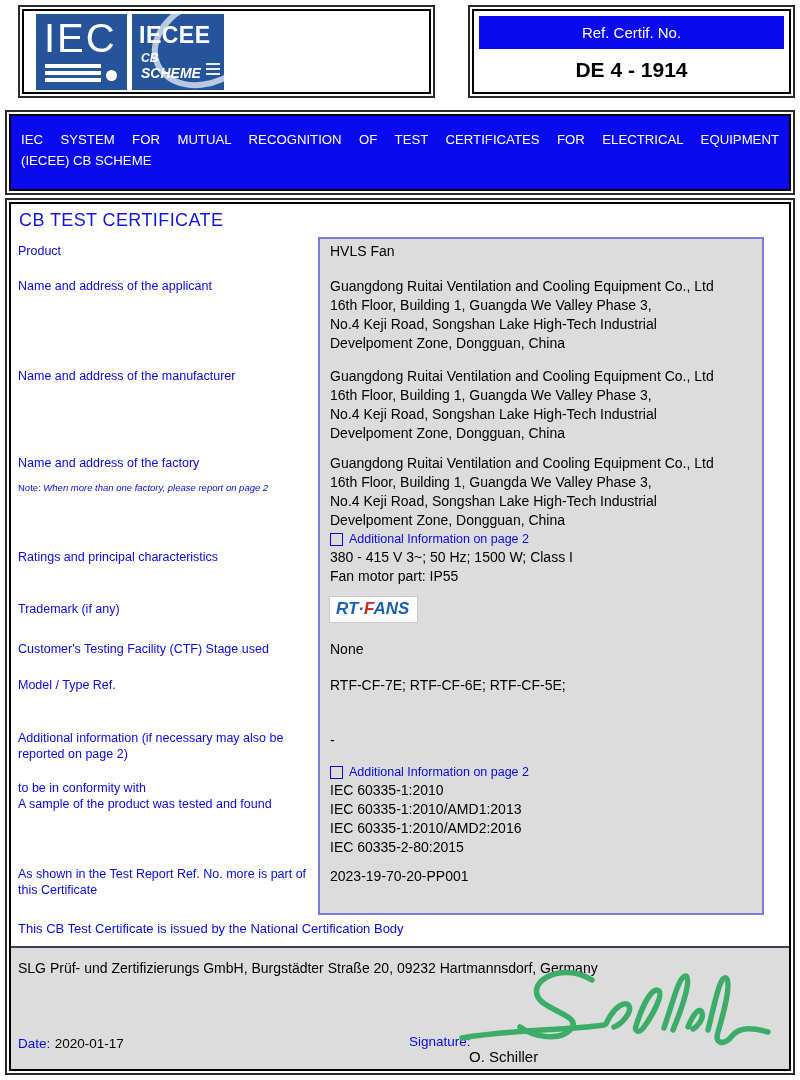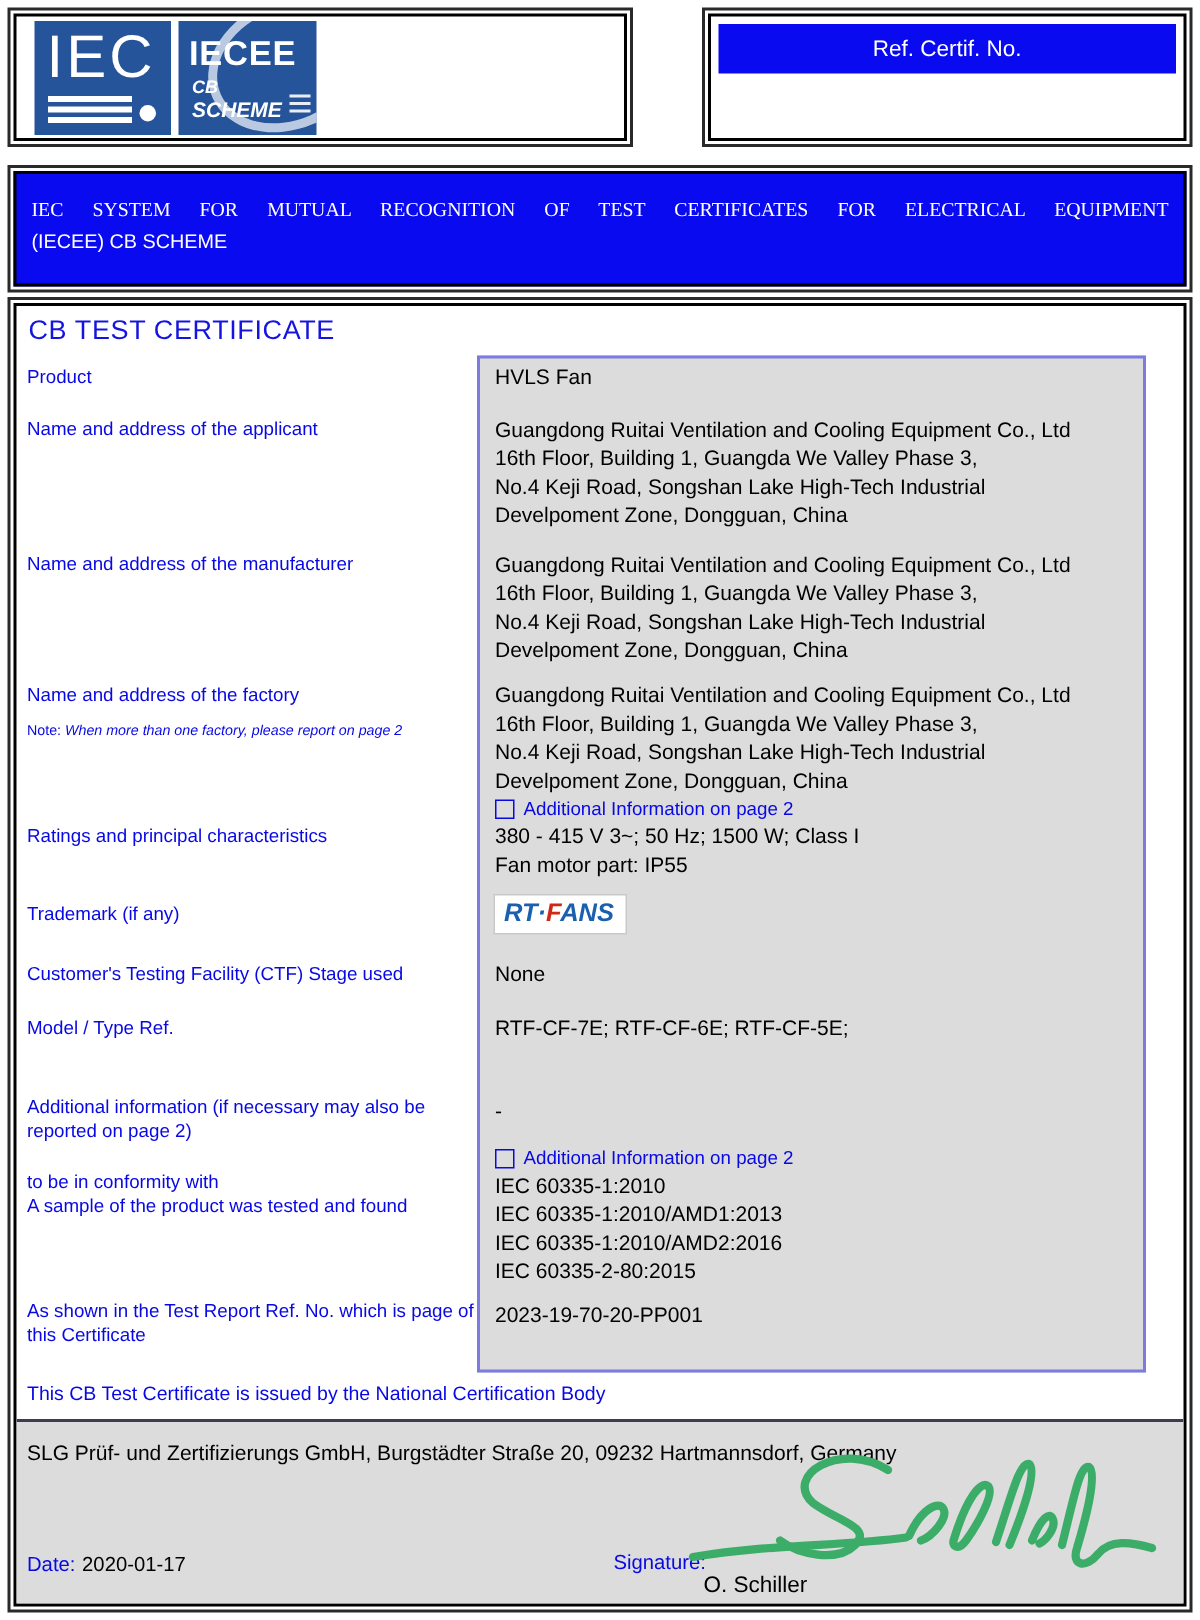--- a/index.html
+++ b/index.html
@@ -3,21 +3,21 @@
 <meta charset="utf-8">
 <style>
   html,body{margin:0;padding:0;background:#fff;}
   .page{position:relative;width:800px;height:1080px;background:#fff;
         font-family:"Liberation Sans",sans-serif;overflow:hidden;}
   
   .dbox{position:absolute;border:2px solid #2a2a2a;background:#fff;padding:2px;box-sizing:border-box;}
   .dbx{position:relative;width:100%;height:100%;border:2px solid #000;box-sizing:border-box;background:#fff;overflow:hidden;}
 
   
-  .hdr-left{left:5px;top:5px;width:417px;height:93px;}
+  .hdr-left{left:18px;top:5px;width:417px;height:93px;}
   .hdr-left .dbx{display:flex;align-items:center;padding-left:12px;gap:5px;}
   .logo{position:relative;width:91px;height:76px;background:#26549b;color:#fff;overflow:hidden;flex:0 0 auto;}
   .iec-txt{position:absolute;left:8px;top:2px;font-size:40px;font-weight:500;letter-spacing:2px;}
   .iec-bar{position:absolute;left:9px;width:56px;height:3.5px;background:#fff;}
   .iec-dot{position:absolute;right:10px;bottom:9px;width:11px;height:11px;border-radius:50%;background:#fff;}
   .iecee-swoosh{position:absolute;left:18px;top:-14px;width:110px;height:86px;border:6px solid rgba(235,240,250,.75);
         border-radius:50%;transform:rotate(-24deg);box-sizing:border-box;}
   .iecee-t1{position:absolute;left:7px;top:8px;font-size:23px;font-weight:bold;letter-spacing:.5px;}
   .iecee-t2{position:absolute;left:9px;top:37px;font-size:12px;font-weight:bold;font-style:italic;}
   .iecee-t3{position:absolute;left:9px;top:51px;font-size:14px;font-weight:bold;font-style:italic;}
@@ -25,21 +25,21 @@
   .iecee-lines div{height:2.5px;background:#e8edf6;margin:2.5px 0;}
 
   .hdr-right{left:468px;top:5px;width:327px;height:93px;}
   .ref-bar{margin:5px;height:33px;background:#0a0af0;color:#fff;display:flex;align-items:center;justify-content:center;
         font-size:15px;}
   .cert-no{text-align:center;margin-top:9px;font-size:21px;font-weight:bold;color:#000;}
 
   
   .banner{left:5px;top:110px;width:790px;height:85px;}
   .banner .dbx{background:#0a0af0;color:#fff;padding:13px 10px;}
-  .banner-l1{font-size:13.2px;text-align:justify;text-align-last:justify;line-height:21px;font-family:Liberation Serif, serif;}
+  .banner-l1{font-size:13.2px;text-align:justify;text-align-last:justify;line-height:21px;}
   .banner-l2{font-size:13.2px;line-height:21px;}
 
   
   .content{left:5px;top:198px;width:790px;height:877px;}
   .ci{position:absolute;} 
   .title{left:8px;top:6px;font-size:18px;color:#1414e0;letter-spacing:.4px;}
   .lbl{color:#0808e4;font-size:12.5px;line-height:16px;}
   .val{color:#000;font-size:14px;line-height:19px;}
   .note{color:#0808e4;font-size:9.5px;}
   .note i{font-style:italic;margin-top:12px;}
@@ -83,20 +83,21 @@
             <div></div>
             <div></div>
           </div>
       </div>
     </div>
   </div>
 
   <div class="dbox hdr-right">
     <div class="dbx">
       <div class="ref-bar">Ref. Certif. No.</div>
+      <div class="cert-no">DE 4 - 1914</div>
     </div>
   </div>
 
   <div class="dbox banner">
     <div class="dbx">
       <div class="banner-l1">IEC SYSTEM FOR MUTUAL RECOGNITION OF TEST CERTIFICATES FOR ELECTRICAL EQUIPMENT</div>
       <div class="banner-l2">(IECEE) CB SCHEME</div>
     </div>
   </div>
 
@@ -178,21 +179,21 @@
         <div>A sample of the product was tested and found</div>
       </div>
       <div class="ci val" style="left:319px;top:577px">
         <div>IEC 60335-1:2010</div>
         <div>IEC 60335-1:2010/AMD1:2013</div>
         <div>IEC 60335-1:2010/AMD2:2016</div>
         <div>IEC 60335-2-80:2015</div>
       </div>
 
       <div class="ci lbl" style="left:7px;top:662px">
-        <div>As shown in the Test Report Ref. No. which is page of</div>
+        <div>As shown in the Test Report Ref. No. more is part of</div>
         <div>this Certificate</div>
       </div>
       <div class="ci val" style="left:319px;top:663px">2023-19-70-20-PP001</div>
 
       <div class="ci issued" style="left:7px;top:717px">This CB Test Certificate is issued by the National Certification Body</div>
 
       <div class="ncb">
         <div class="ci ncb-name" style="left:7px;top:12px">SLG Prüf- und Zertifizierungs GmbH, Burgstädter Straße 20, 09232 Hartmannsdorf, Germany</div>
 
         <div class="ci" style="left:7px;top:86px">

